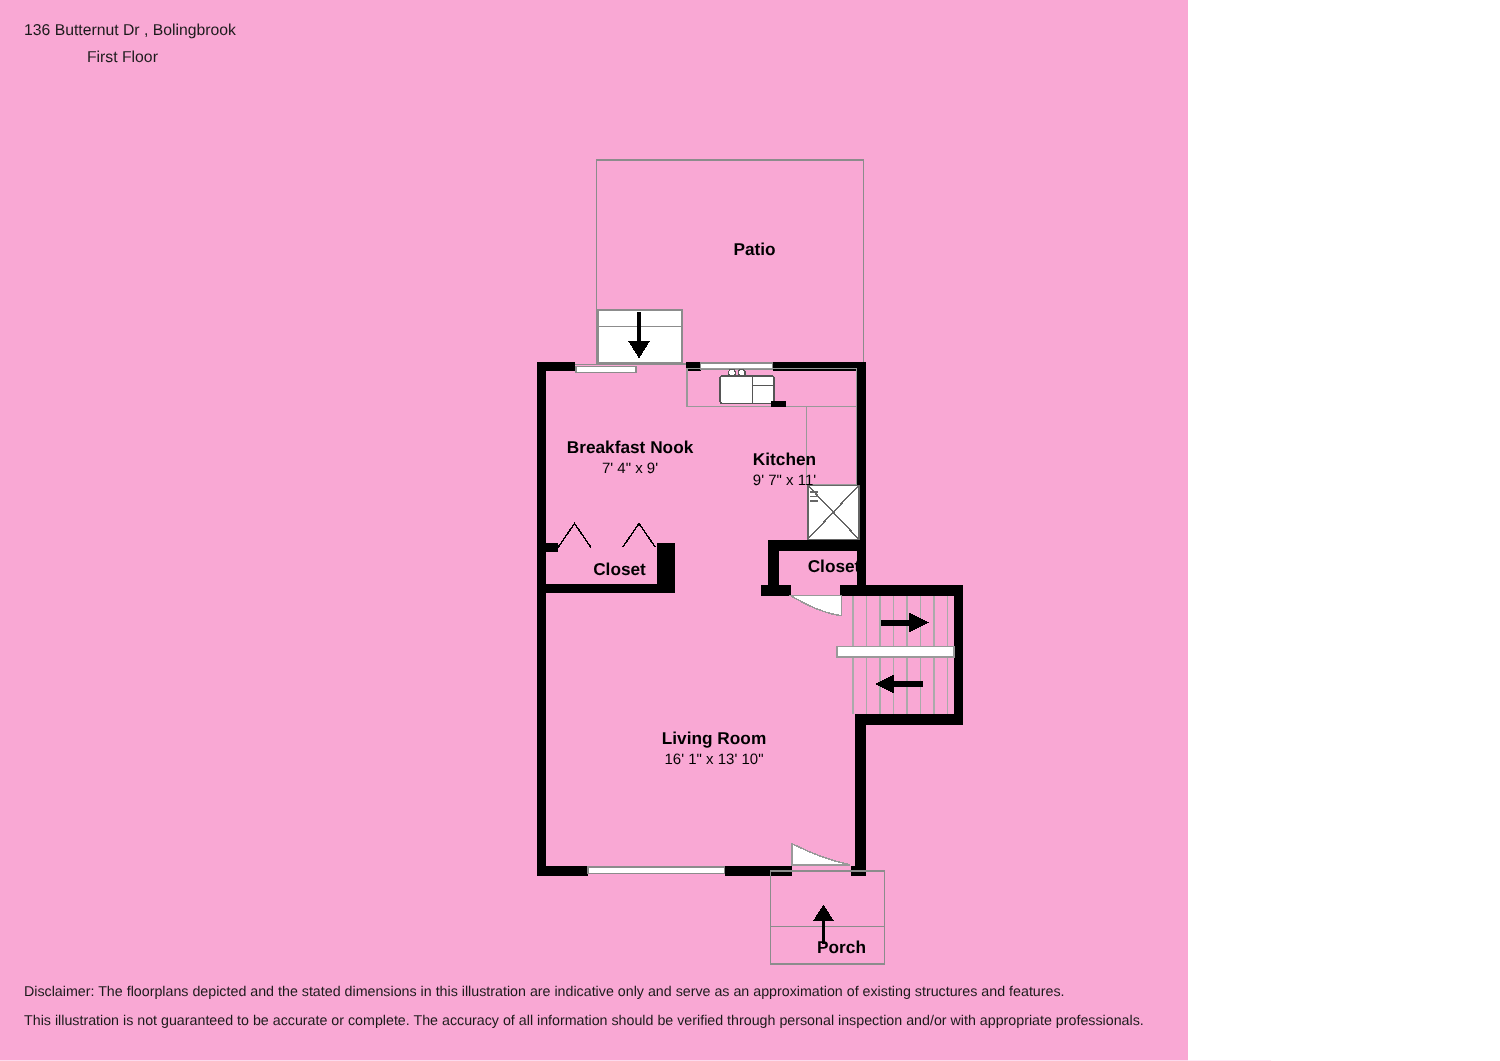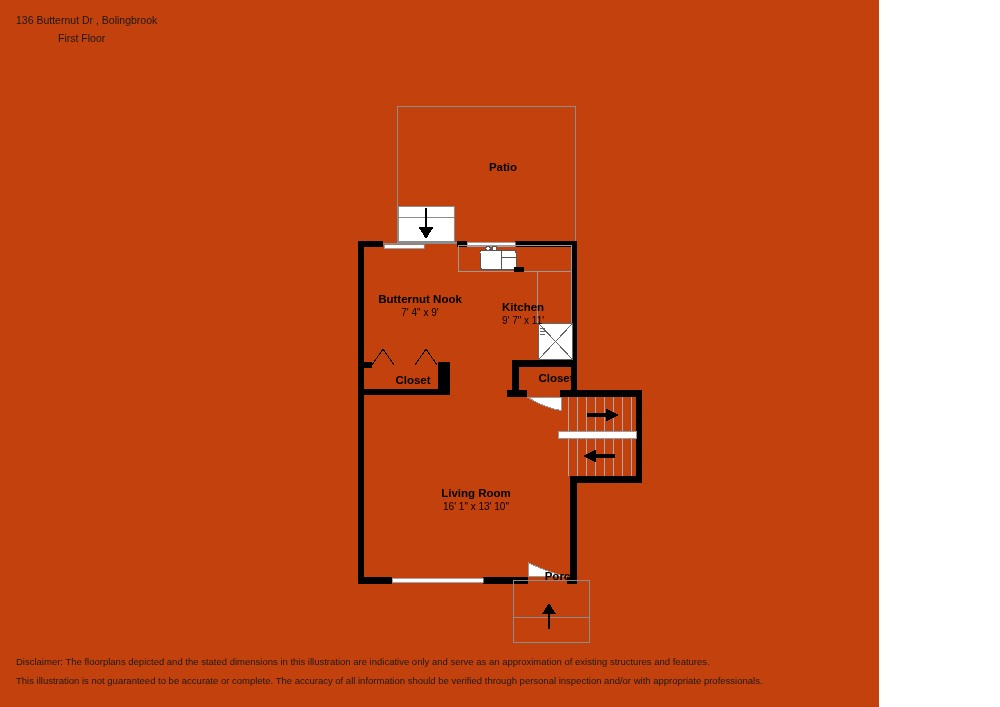--- a/index.html
+++ b/index.html
@@ -1,17 +1,17 @@
 <!DOCTYPE html>
 <html><head>
 <meta charset="utf-8">
 <style>
   html,body{margin:0;padding:0;background:#fff;}
   .page{
-    position:relative;width:879px;height:707px;background:#c2410c;
+    position:relative;width:792px;height:707px;background:#f9a8d4;
     font-family:"Liberation Sans", sans-serif;color:#1a1a1a;overflow:hidden;
   }
   .hdr{position:absolute;left:16px;font-size:10.5px;line-height:13px;white-space:nowrap;}
   .plan-svg{position:absolute;left:0;top:0;width:1000px;height:707px;}
   .label{position:absolute;transform:translateX(-50%);text-align:center;white-space:nowrap;padding-left:20px;}
   .room-name{font-weight:bold;font-size:11.5px;line-height:14px;color:#000;}
   .room-dims{font-size:10px;line-height:13px;color:#000;}
   .disc{position:absolute;left:16px;font-size:9.5px;line-height:12px;white-space:nowrap;color:#1a1a1a;}
 </style>
 </head>
@@ -109,21 +109,21 @@
       <line x1="549" y1="629" x2="549" y2="612" stroke="#000000" stroke-width="2.5"></line>
       <polygon points="542,614 556,614 549,603" fill="#000000"></polygon>
     </g>
   </svg>
 
   <div class="label" style="left:493px;top:160px;">
     <div class="room-name">Patio</div>
   </div>
 
   <div class="label" style="left:410px;top:292px;">
-    <div class="room-name">Butternut Nook</div>
+    <div class="room-name">Breakfast Nook</div>
     <div class="room-dims">7' 4" x 9'</div>
   </div>
 
   <div class="label" style="left:513px;top:300px;">
     <div class="room-name">Kitchen</div>
     <div class="room-dims">9' 7" x 11'</div>
   </div>
 
   <div class="label" style="left:403px;top:373px;">
     <div class="room-name">Closet</div>
@@ -131,20 +131,20 @@
 
   <div class="label" style="left:546px;top:371px;">
     <div class="room-name">Closet</div>
   </div>
 
   <div class="label" style="left:466px;top:474px;margin-top:12px;">
     <div class="room-name">Living Room</div>
     <div class="room-dims">16' 1" x 13' 10"</div>
   </div>
 
-  <div class="label" style="left:551px;top:569px;">
+  <div class="label" style="left:551px;top:625px;">
     <div class="room-name">Porch</div>
   </div>
 
   <div class="disc" style="top:675px;">This illustration is not guaranteed to be accurate or complete. The accuracy of all information should be verified through personal inspection and/or with appropriate professionals.</div>
   <div class="disc" style="top:656px;">Disclaimer: The floorplans depicted and the stated dimensions in this illustration are indicative only and serve as an approximation of existing structures and features.</div>
 
 </div>
 
 </body></html>

